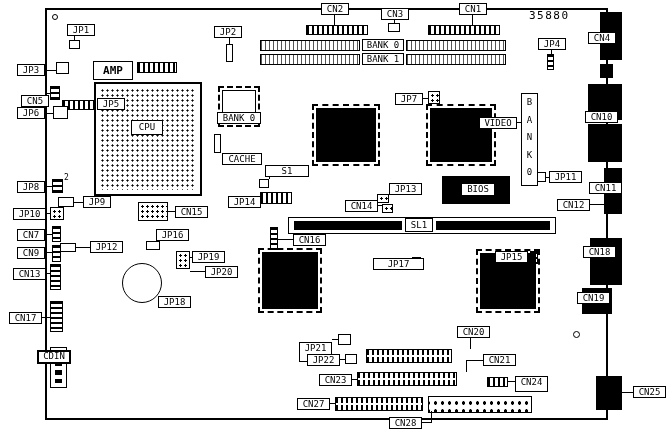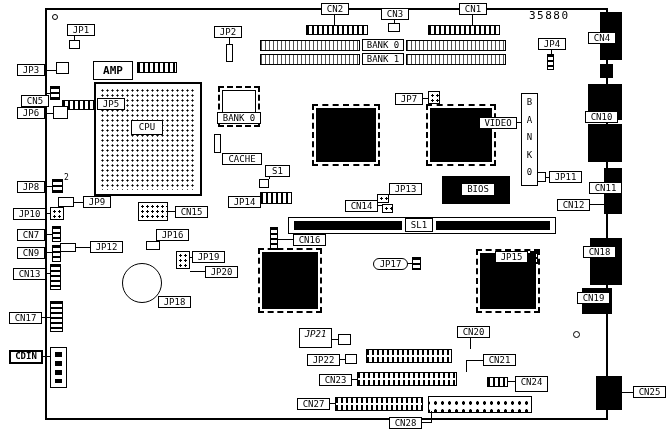--- a/index.html
+++ b/index.html
@@ -19,21 +19,21 @@
   .dotgrid{border:1px solid #000;background-image:radial-gradient(circle,#000 1px,rgba(0,0,0,0) 1.3px);background-size:5px 5px;background-position:1px 1px;background-color:#fff;}
   .dotrows{border:1px solid #000;background-image:radial-gradient(circle,#000 1.6px,rgba(0,0,0,0) 1.9px);background-size:7px 8px;background-position:3px 2px;background-color:#fff;}
   .pinbox{border:1px solid #000;padding:4px 4px;background:repeating-linear-gradient(180deg,#000 0 5px,#fff 5px 9px) content-box;background-color:#fff;}
   .qfp{background:#000;outline:2px dashed #000;outline-offset:2px;}
   .qfpw{background:#fff;border:1px solid #000;outline:2px dashed #000;outline-offset:2px;}
   .socket{border:2px solid #000;background-color:#fff;padding:4px;background-image:radial-gradient(circle,#000 0.9px,rgba(0,0,0,0) 1.2px);background-size:5px 5px;background-clip:content-box;background-origin:content-box;}
   .bankv{border:1px solid #000;background:#fff;font-size:9px;line-height:17.5px;text-align:center;white-space:pre-line;z-index:12;}
   .leader{position:absolute;background:#000;z-index:20;}
   .lbl{position:absolute;box-sizing:border-box;background:#fff;border:1px solid #000;font-size:9px;text-align:center;white-space:nowrap;z-index:30;padding:0 1px;overflow:hidden;}
   .lbl.big{font-size:11px;font-weight:bold;}
-  .lbl.heavy{border-width:2px;font-weight:bold;}
+  .lbl.heavy{border-width:2px;font-weight:normal;margin-left:28px;}
   .txt{position:absolute;z-index:30;white-space:nowrap;}
 </style>
 </head>
 <body>
 
 <div id="diagram">
     <div class="shape board" style="left: 45px; top: 8px; width: 563px; height: 412px;"></div>
     <div class="shape circle" style="left: 52px; top: 14px; width: 6px; height: 6px;"></div>
     <div class="shape circle" style="left: 573px; top: 331px; width: 7px; height: 7px;"></div>
     <div class="shape hstrip" style="left: 306px; top: 25px; width: 62px; height: 10px;"></div>
@@ -154,21 +154,21 @@
     <div class="lbl" style="left: 538px; top: 38px; width: 28px; height: 12px; line-height: 10px;">JP4</div>
     <div class="lbl" style="left: 588px; top: 32px; width: 28px; height: 12px; line-height: 10px;">CN4</div>
     <div class="lbl" style="left: 17px; top: 64px; width: 28px; height: 12px; line-height: 10px;">JP3</div>
     <div class="lbl big" style="left: 93px; top: 61px; width: 40px; height: 19px; line-height: 17px;">AMP</div>
     <div class="lbl" style="left: 21px; top: 87px; width: 28px; height: 12px; line-height: 10px; margin-top: 8px;">CN5</div>
     <div class="lbl" style="left: 97px; top: 98px; width: 28px; height: 12px; line-height: 10px;">JP5</div>
     <div class="lbl" style="left: 17px; top: 107px; width: 28px; height: 12px; line-height: 10px;">JP6</div>
     <div class="lbl" style="left: 131px; top: 120px; width: 32px; height: 15px; line-height: 13px;">CPU</div>
     <div class="lbl" style="left: 217px; top: 112px; width: 44px; height: 12px; line-height: 10px;">BANK 0</div>
     <div class="lbl" style="left: 222px; top: 153px; width: 40px; height: 12px; line-height: 10px;">CACHE</div>
-    <div class="lbl" style="left: 265px; top: 165px; width: 25px; height: 12px; line-height: 10px;">S1</div>
+    <div class="lbl" style="left: 265px; top: 165px; width: 44px; height: 12px; line-height: 10px;">S1</div>
     <div class="lbl" style="left: 395px; top: 93px; width: 28px; height: 12px; line-height: 10px;">JP7</div>
     <div class="lbl" style="left: 362px; top: 39px; width: 42px; height: 12px; line-height: 10px;">BANK 0</div>
     <div class="lbl" style="left: 362px; top: 53px; width: 42px; height: 12px; line-height: 10px;">BANK 1</div>
     <div class="lbl" style="left: 479px; top: 117px; width: 38px; height: 12px; line-height: 10px;">VIDEO</div>
     <div class="lbl" style="left: 585px; top: 111px; width: 33px; height: 12px; line-height: 10px;">CN10</div>
     <div class="lbl" style="left: 461px; top: 183px; width: 34px; height: 13px; line-height: 11px;">BIOS</div>
     <div class="lbl" style="left: 549px; top: 171px; width: 33px; height: 12px; line-height: 10px;">JP11</div>
     <div class="lbl" style="left: 589px; top: 182px; width: 33px; height: 12px; line-height: 10px;">CN11</div>
     <div class="lbl" style="left: 389px; top: 183px; width: 33px; height: 12px; line-height: 10px;">JP13</div>
     <div class="lbl" style="left: 345px; top: 200px; width: 33px; height: 12px; line-height: 10px;">CN14</div>
@@ -181,27 +181,27 @@
     <div class="lbl" style="left: 17px; top: 229px; width: 28px; height: 12px; line-height: 10px;">CN7</div>
     <div class="lbl" style="left: 156px; top: 229px; width: 33px; height: 12px; line-height: 10px;">JP16</div>
     <div class="lbl" style="left: 90px; top: 241px; width: 33px; height: 12px; line-height: 10px;">JP12</div>
     <div class="lbl" style="left: 17px; top: 247px; width: 28px; height: 12px; line-height: 10px;">CN9</div>
     <div class="lbl" style="left: 293px; top: 234px; width: 33px; height: 12px; line-height: 10px;">CN16</div>
     <div class="lbl" style="left: 405px; top: 218px; width: 28px; height: 14px; line-height: 12px;">SL1</div>
     <div class="lbl" style="left: 13px; top: 268px; width: 33px; height: 12px; line-height: 10px;">CN13</div>
     <div class="lbl" style="left: 192px; top: 251px; width: 33px; height: 12px; line-height: 10px;">JP19</div>
     <div class="lbl" style="left: 205px; top: 266px; width: 33px; height: 12px; line-height: 10px;">JP20</div>
     <div class="lbl" style="left: 158px; top: 296px; width: 33px; height: 12px; line-height: 10px;">JP18</div>
-    <div class="lbl" style="left: 373px; top: 258px; width: 35px; height: 12px; line-height: 10px; border-radius: 6px;">JP17</div>
+    <div class="lbl" style="left: 373px; top: 258px; width: 51px; height: 12px; line-height: 10px;">JP17</div>
     <div class="lbl" style="left: 495px; top: 251px; width: 33px; height: 12px; line-height: 10px;">JP15</div>
     <div class="lbl" style="left: 583px; top: 246px; width: 33px; height: 12px; line-height: 10px;">CN18</div>
     <div class="lbl" style="left: 577px; top: 292px; width: 33px; height: 12px; line-height: 10px;">CN19</div>
     <div class="lbl" style="left: 9px; top: 312px; width: 33px; height: 12px; line-height: 10px;">CN17</div>
     <div class="lbl heavy" style="left: 9px; top: 350px; width: 34px; height: 14px; line-height: 9px;">CDIN</div>
-    <div class="lbl" style="left: 299px; top: 328px; width: 33px; height: 20px; line-height: 10px; font-style: italic;">JP21</div>
+    <div class="lbl" style="left: 299px; top: 342px; width: 33px; height: 20px; line-height: 10px;">JP21</div>
     <div class="lbl" style="left: 457px; top: 326px; width: 33px; height: 12px; line-height: 10px;">CN20</div>
     <div class="lbl" style="left: 307px; top: 354px; width: 33px; height: 12px; line-height: 10px;">JP22</div>
     <div class="lbl" style="left: 483px; top: 354px; width: 33px; height: 12px; line-height: 10px;">CN21</div>
     <div class="lbl" style="left: 319px; top: 374px; width: 33px; height: 12px; line-height: 10px;">CN23</div>
     <div class="lbl" style="left: 515px; top: 376px; width: 33px; height: 16px; line-height: 10px;">CN24</div>
     <div class="lbl" style="left: 633px; top: 386px; width: 33px; height: 12px; line-height: 10px;">CN25</div>
     <div class="lbl" style="left: 297px; top: 398px; width: 33px; height: 12px; line-height: 10px;">CN27</div>
     <div class="lbl" style="left: 389px; top: 417px; width: 33px; height: 12px; line-height: 10px;">CN28</div>
     <div class="txt" style="left: 529px; top: 9px; font-size: 11px; letter-spacing: 1.5px;">35880</div>
     <div class="txt" style="left: 64px; top: 173px; font-size: 8px;">2</div>

